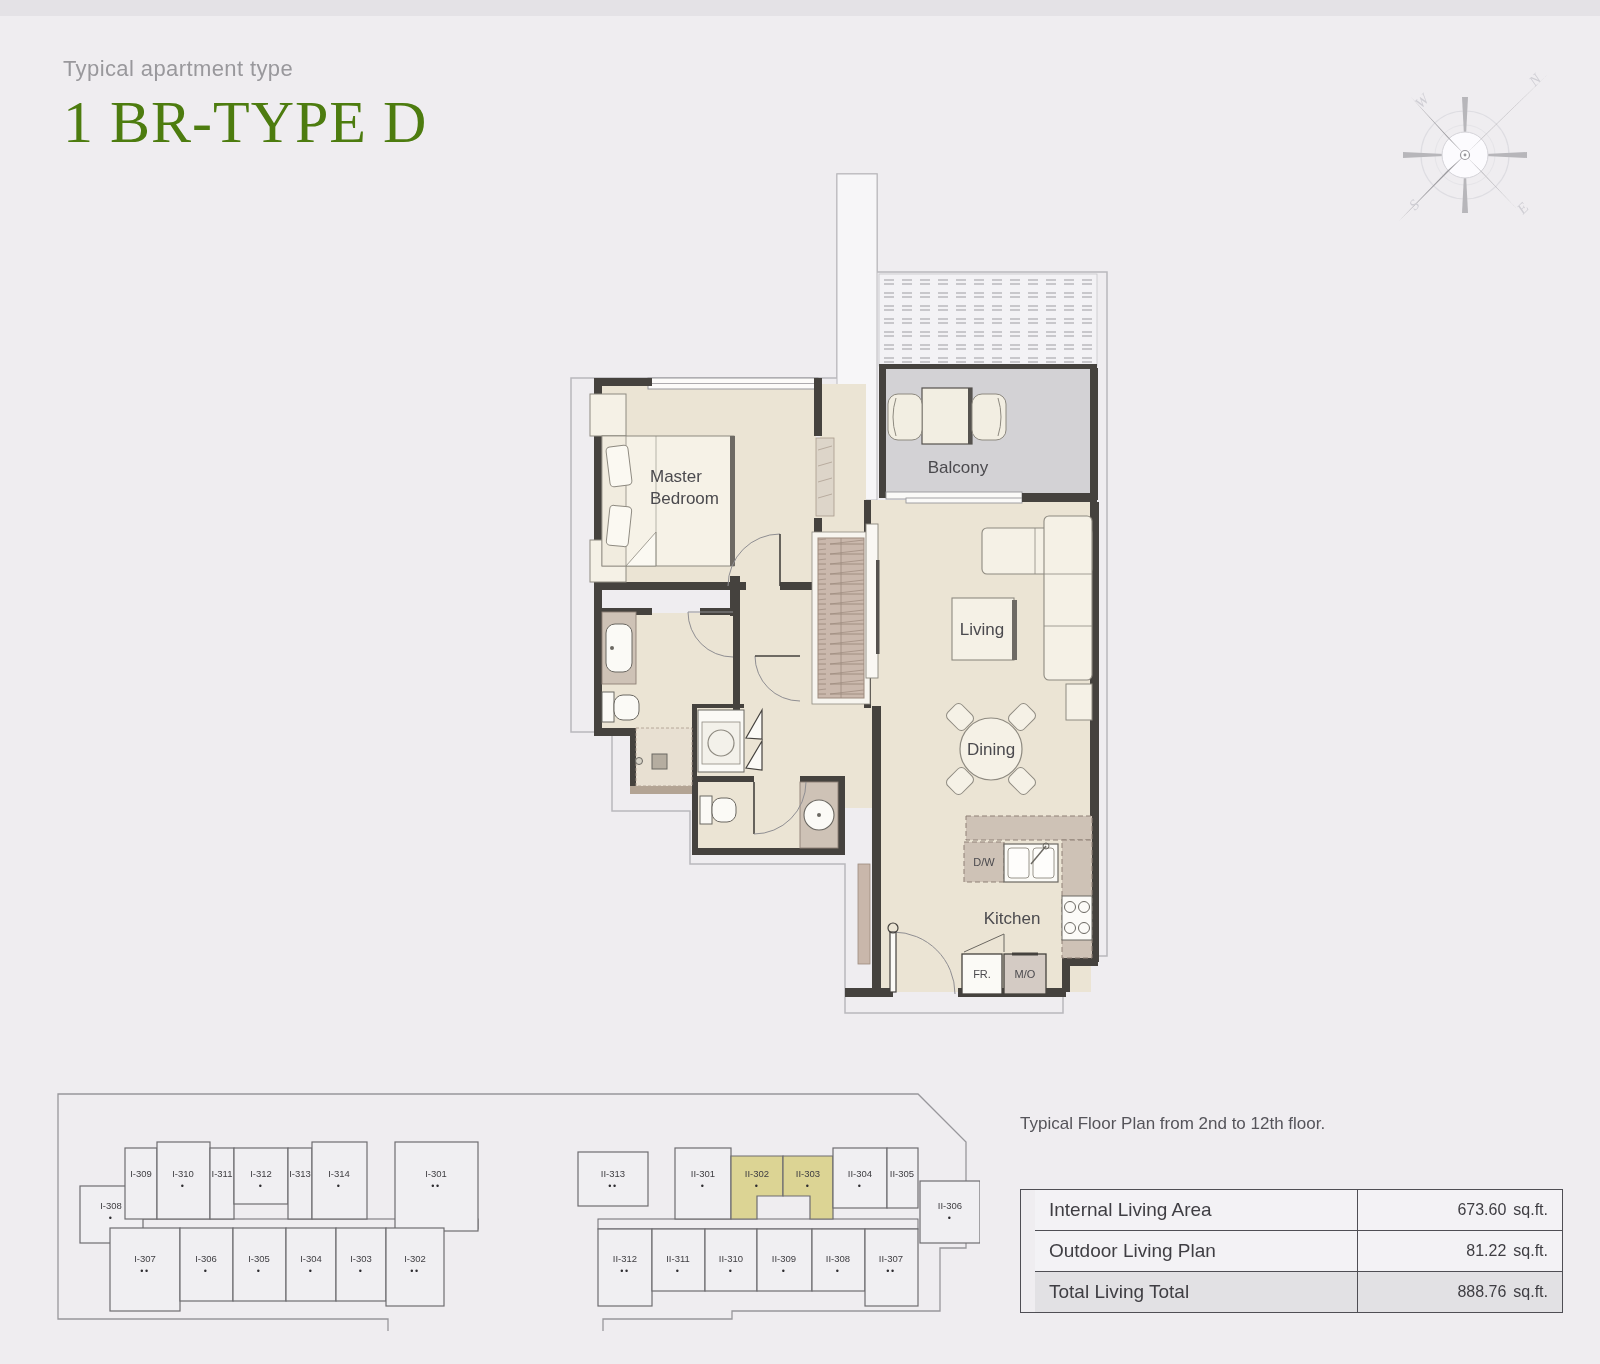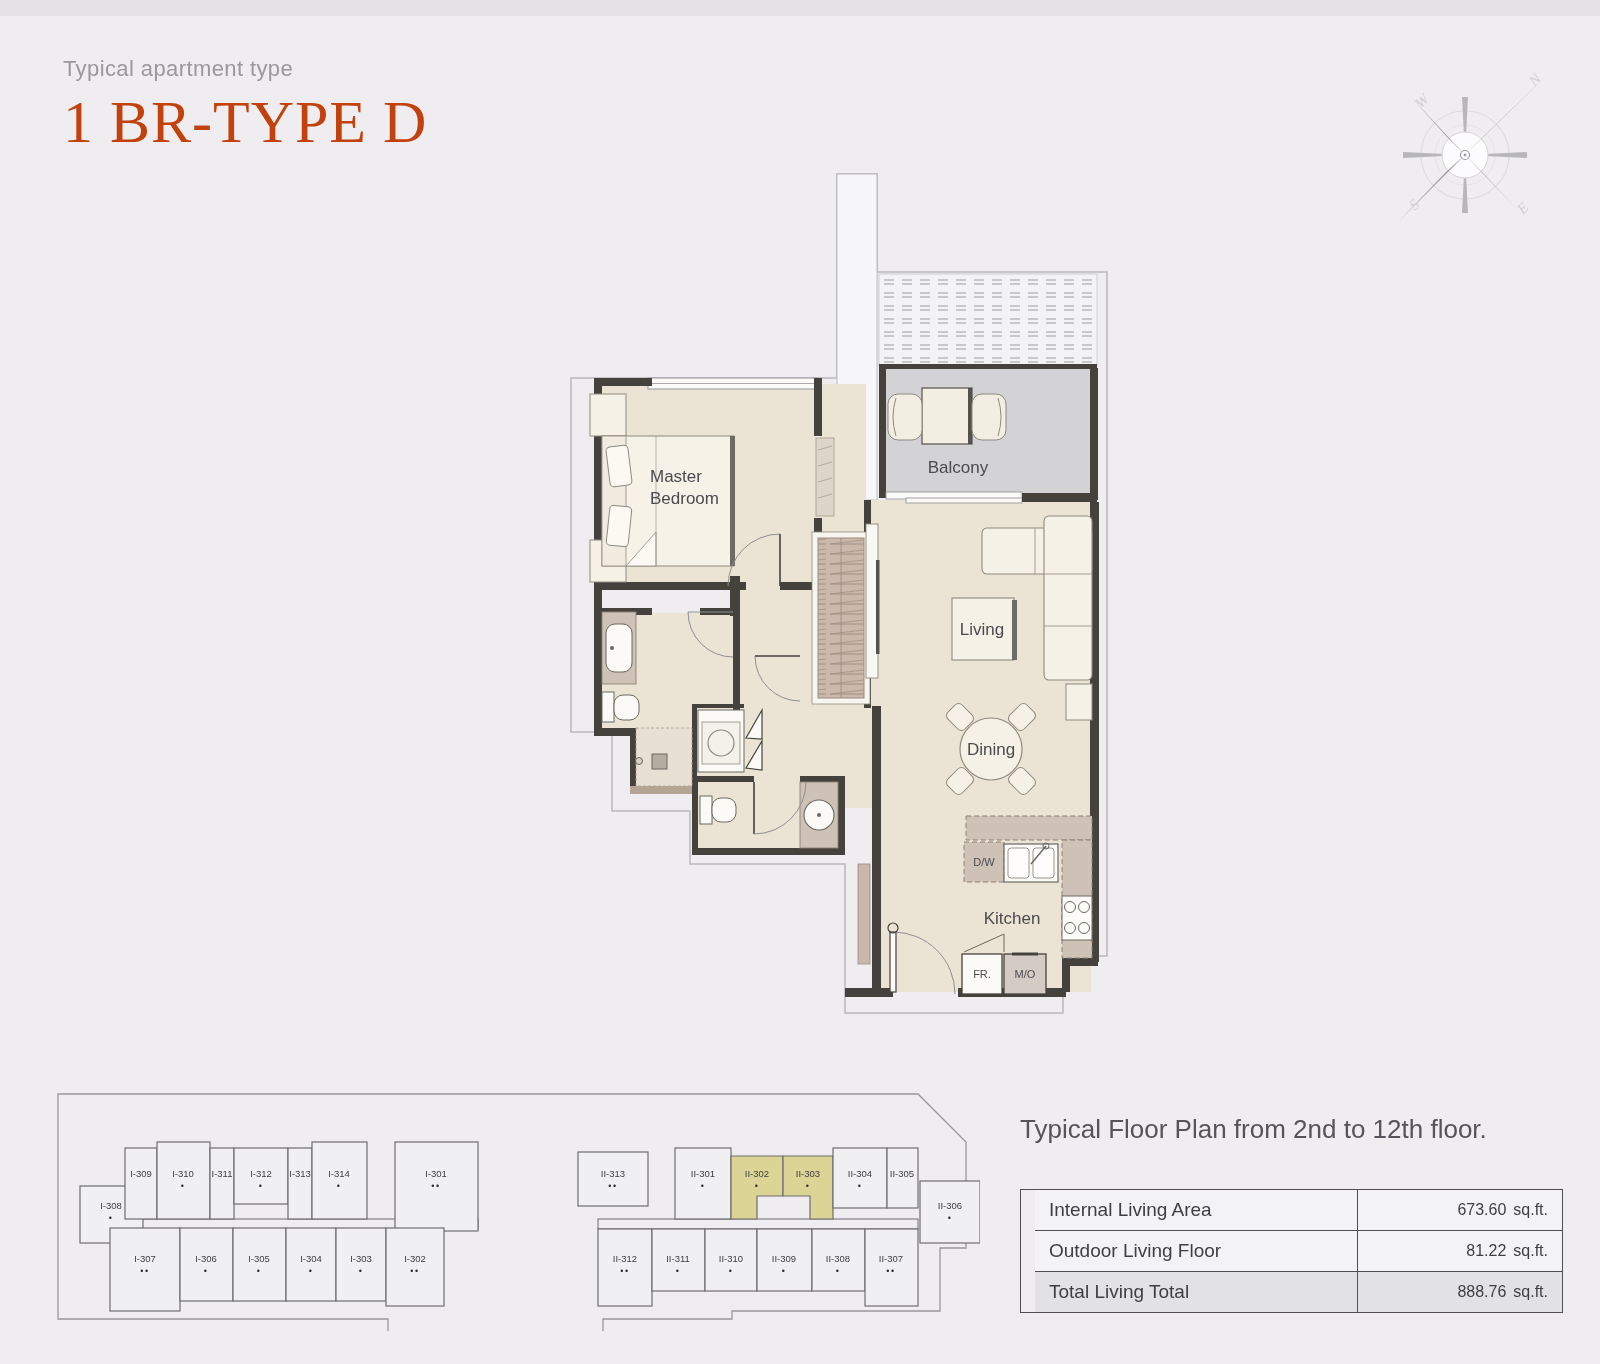--- a/index.html
+++ b/index.html
@@ -1,22 +1,22 @@
 <!DOCTYPE html>
 <html><head>
 <meta charset="utf-8">
 <style>
   html,body{margin:0;padding:0;}
   body{background:#e4e2e6;font-family:"Liberation Sans","DejaVu Sans",sans-serif;}
   .page{position:relative;width:1600px;height:1364px;background:#efedf0;overflow:hidden;margin:16px auto;}
   .hdr{position:absolute;left:63px;top:40px;}
   .hdr .sub{font-size:22px;color:#99989c;letter-spacing:.4px;font-weight:400;}
-  .hdr .ttl{font-family:"Liberation Serif","DejaVu Serif",serif;font-size:60px;color:#c2410c;
+  .hdr .ttl{font-family:"Liberation Serif","DejaVu Serif",serif;font-size:60px;color:#4d7c0f;
             letter-spacing:1px;margin-top:6px;font-weight:400;}
-  .caption{position:absolute;left:1020px;top:1098px;width:540px;font-size:26px;color:#55545a;}
+  .caption{position:absolute;left:1020px;top:1098px;width:540px;font-size:17px;color:#55545a;}
   .areatable{position:absolute;left:1020px;top:1150px;width:527px;border:1.6px solid #4f4e54;}
   .row{display:flex;height:40px;border-bottom:1.6px solid #4f4e54;background:#f3f2f5;}
   .row:last-child{border-bottom:none;background:#e2e1e4;}
   .row .lbl{flex:0 0 58.5%;border-right:1.6px solid #4f4e54;display:flex;align-items:center;
             padding-left:14px;font-size:19px;color:#3f3e43;}
   .row .val{flex:1;display:flex;align-items:center;justify-content:flex-end;
             padding-right:14px;font-size:16px;color:#3f3e43;gap:7px;}
   svg text{font-family:"Liberation Sans","DejaVu Sans",sans-serif;}
   .roomlbl{font-size:17px;fill:#4b4a4e;}
   .minilbl{font-size:11px;fill:#4b4a4e;}
@@ -370,21 +370,21 @@
   <div class="caption">Typical Floor Plan from 2nd to 12th floor.</div>
   <div class="areatable" style="top:1173px;padding-left:14px;">
     <div class="row">
       <div class="lbl">Internal Living Area</div>
       <div class="val">
         <span>673.60</span>
         <span>sq.ft.</span>
       </div>
     </div>
     <div class="row">
-      <div class="lbl">Outdoor Living Floor</div>
+      <div class="lbl">Outdoor Living Plan</div>
       <div class="val">
         <span>81.22</span>
         <span>sq.ft.</span>
       </div>
     </div>
     <div class="row">
       <div class="lbl">Total Living Total</div>
       <div class="val">
         <span>888.76</span>
         <span>sq.ft.</span>

